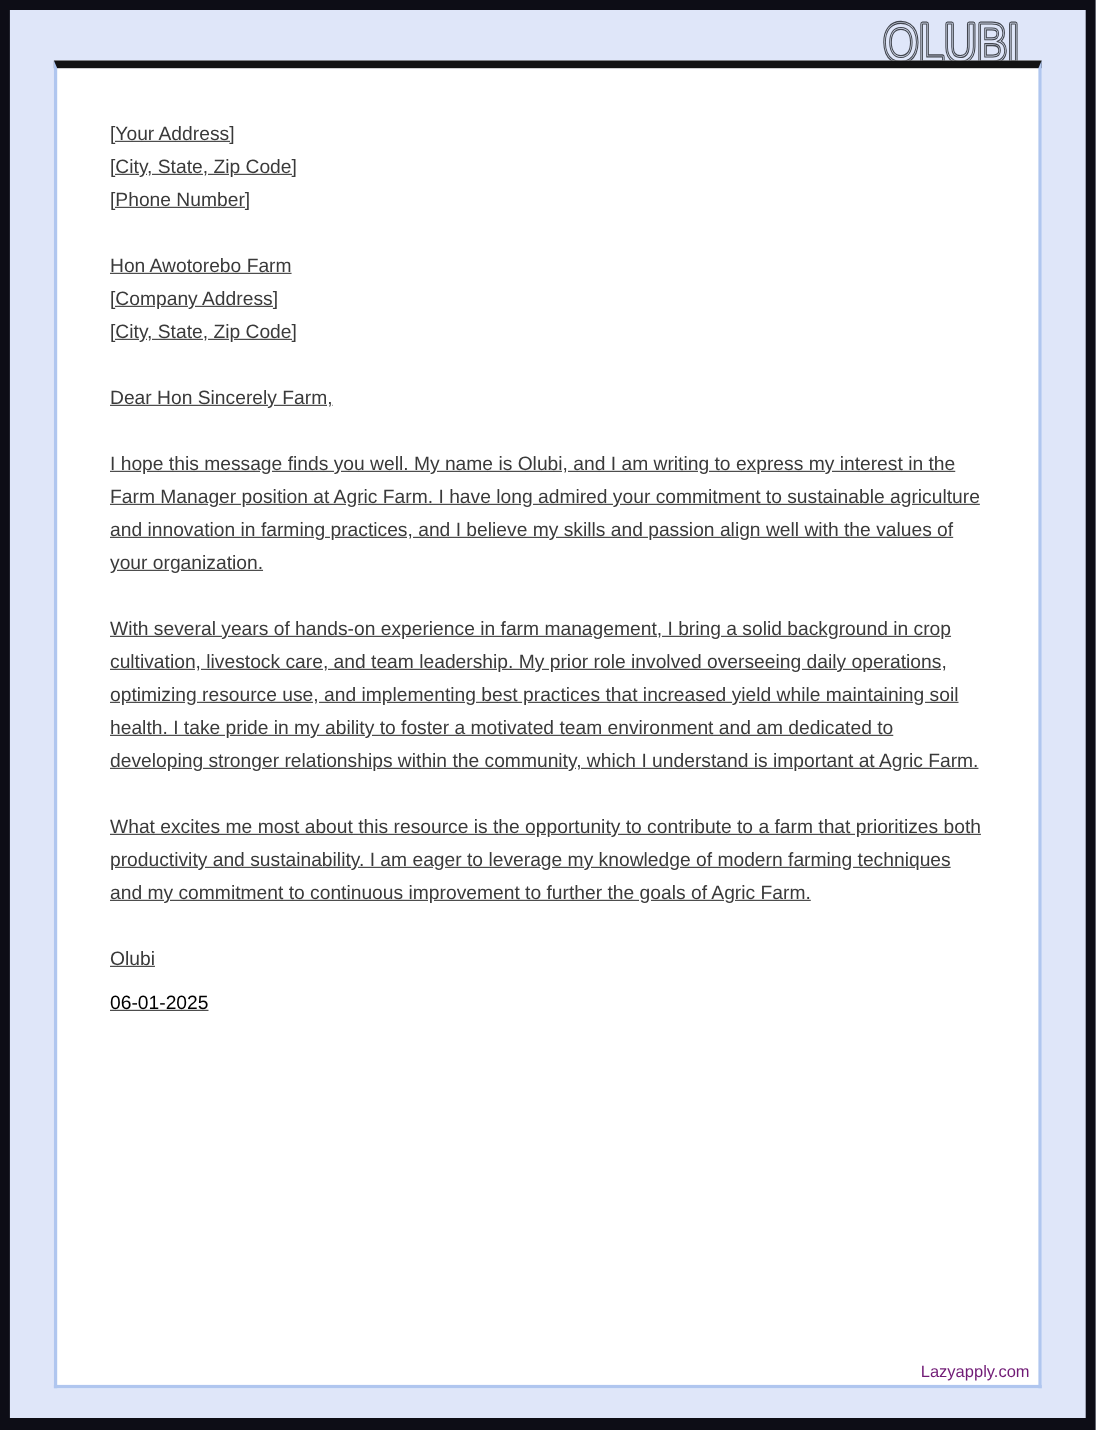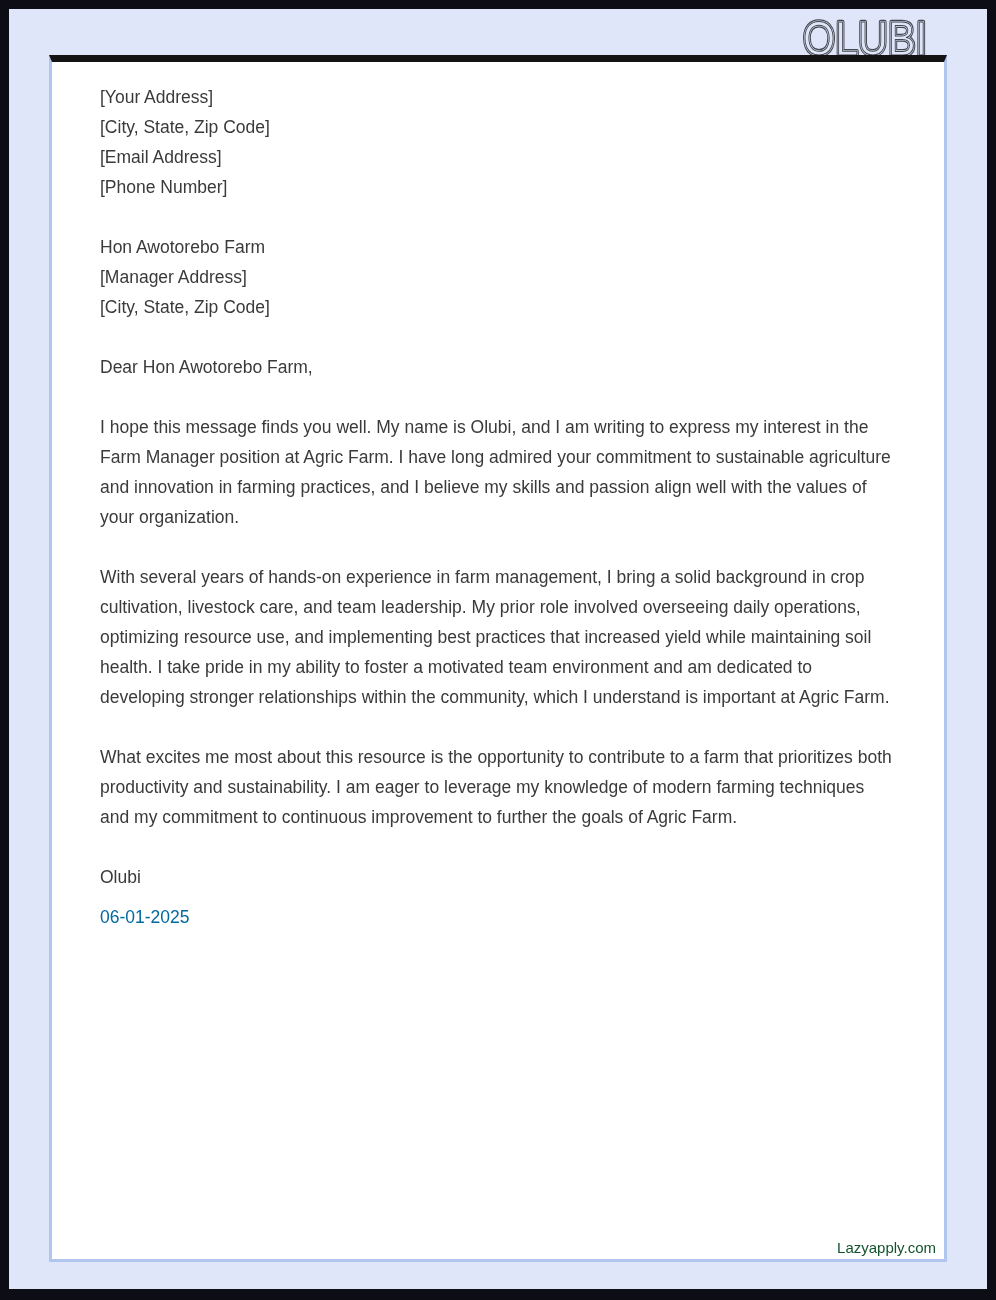--- a/index.html
+++ b/index.html
@@ -56,48 +56,49 @@
     left: 40px;
     right: 40px;
     top: 46px;
     bottom: 27px;
     box-sizing: border-box;
     background: #ffffff;
     border: 3px solid #b0c6ef;
     border-top: 7px solid #131313;
   }
   .content {
-    padding: 20px 50px 0 48px;
+    padding: 44px 50px 0 48px;
     color: #3a3a3a;
     font-size: 17.5px;
     line-height: 30px;
+    text-decoration: underline;
   }
   .block {
     margin: 0 0 30px 0;
     max-width: 800px;
   }
   .block p, .line {
     margin: 0;
   }
   .closing-block {
     margin-bottom: 10px;
   }
   .letter-date {
-    color: #0369a1;
+    color: #000000;
     font-size: 17.5px;
     line-height: 30px;
     cursor: pointer;
   }
   .watermark {
     position: absolute;
     right: 8px;
     bottom: 2px;
     font-size: 15px;
     line-height: 18px;
-    color: #14532d;
+    color: #701a75;
   }
 </style>
 </head>
 <body>
 
 <div class="frame">
 
   <div class="logo">
     <svg width="150" height="54" viewBox="0 0 150 54">
       <text class="logo-outer" x="75" y="46" text-anchor="middle" textLength="124" lengthAdjust="spacingAndGlyphs">OLUBI</text>
@@ -105,31 +106,30 @@
       <text class="logo-inner" x="75" y="46" text-anchor="middle" textLength="124" lengthAdjust="spacingAndGlyphs">OLUBI</text>
     </svg>
   </div>
 
   <div class="sheet">
     <div class="content">
 
       <div class="block">
         <div class="line">[Your Address]</div>
         <div class="line">[City, State, Zip Code]</div>
-        <div class="line">[Email Address]</div>
         <div class="line">[Phone Number]</div>
       </div>
 
       <div class="block">
         <div class="line">Hon Awotorebo Farm</div>
-        <div class="line">[Manager Address]</div>
+        <div class="line">[Company Address]</div>
         <div class="line">[City, State, Zip Code]</div>
       </div>
 
-      <div class="block">Dear Hon Awotorebo Farm,</div>
+      <div class="block">Dear Hon Sincerely Farm,</div>
 
       <div class="block">I hope this message finds you well. My name is Olubi, and I am writing to express my interest in the Farm Manager position at Agric Farm. I have long admired your commitment to sustainable agriculture and innovation in farming practices, and I believe my skills and passion align well with the values of your organization.</div>
 
       <div class="block">With several years of hands-on experience in farm management, I bring a solid background in crop cultivation, livestock care, and team leadership. My prior role involved overseeing daily operations, optimizing resource use, and implementing best practices that increased yield while maintaining soil health. I take pride in my ability to foster a motivated team environment and am dedicated to developing stronger relationships within the community, which I understand is important at Agric Farm.</div>
 
       <div class="block">What excites me most about this resource is the opportunity to contribute to a farm that prioritizes both productivity and sustainability. I am eager to leverage my knowledge of modern farming techniques and my commitment to continuous improvement to further the goals of Agric Farm.</div>
 
 
       <div class="block closing-block">
         <div class="line">Olubi</div>

